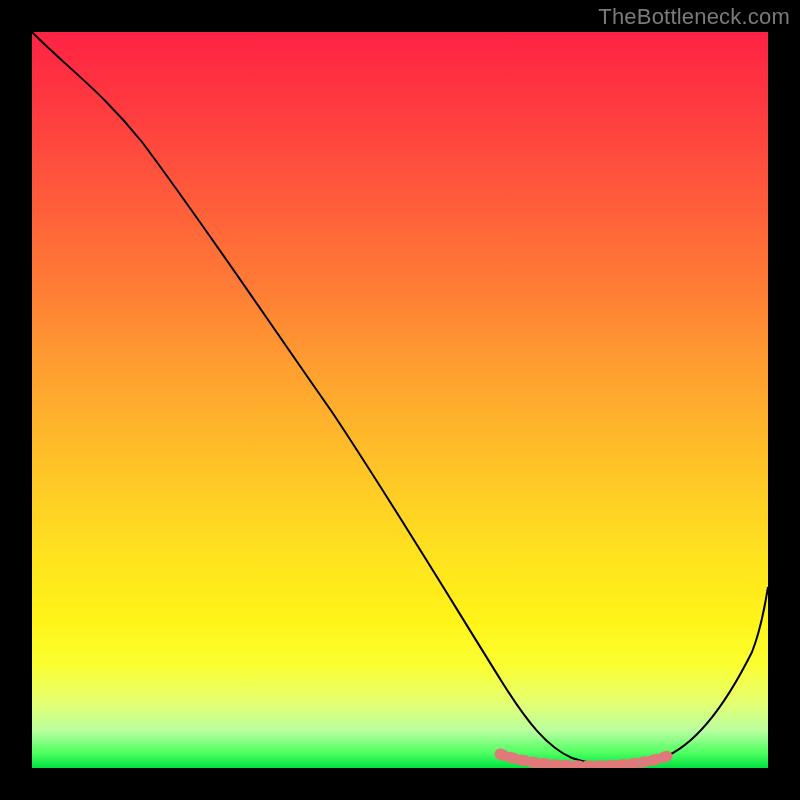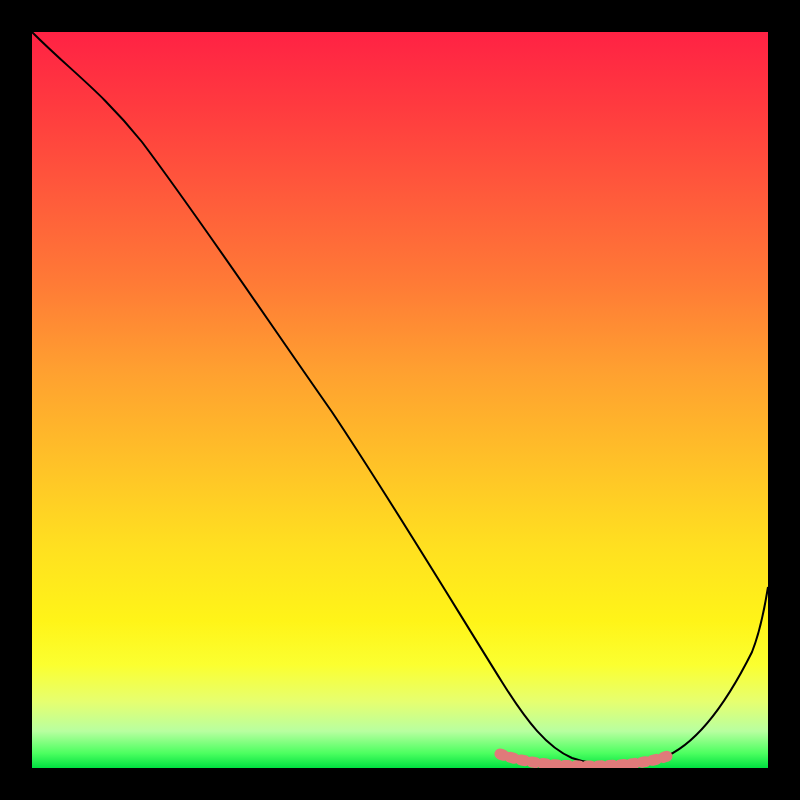--- a/index.html
+++ b/index.html
@@ -58,20 +58,21 @@
     width: 736px;
     height: 736px;
     pointer-events: none;
   }
 </style>
 </head>
 <body>
 
 <div class="frame">
 
+  <div class="watermark">TheBottleneck.com</div>
 
   <div class="plot-area">
     <svg class="curve" viewBox="0 0 736 736" preserveAspectRatio="none">
       <path d="M 0 0
                C 40 40, 70 60, 110 110
                C 170 190, 230 280, 300 380
                C 360 470, 420 570, 470 650
                C 495 690, 515 715, 540 726
                C 565 735, 600 735, 630 726
                C 660 715, 690 680, 720 620

